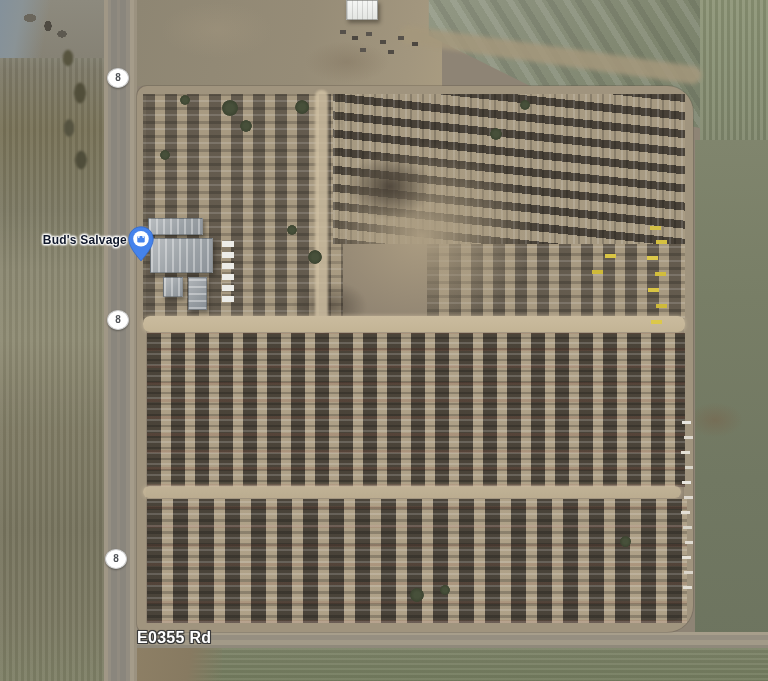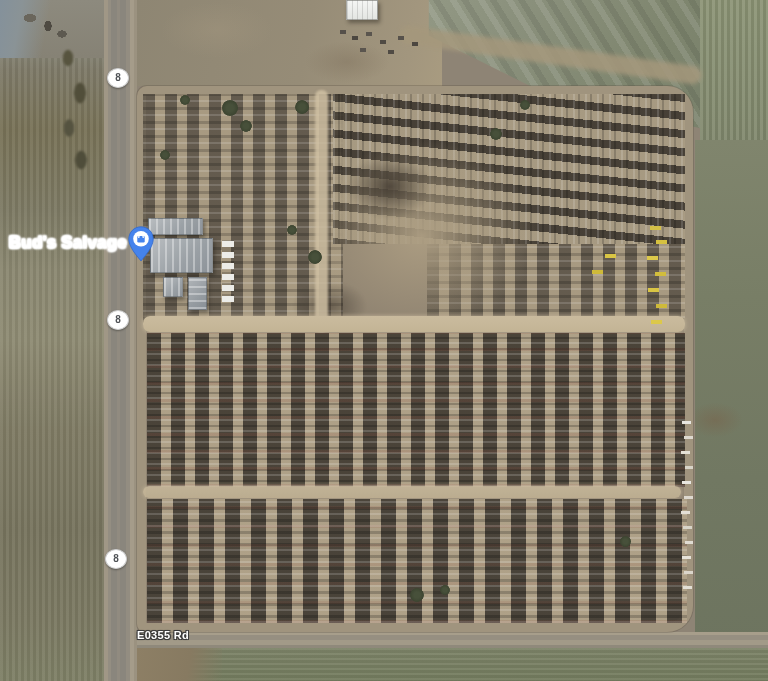--- a/index.html
+++ b/index.html
@@ -99,25 +99,25 @@
     box-shadow:6px 14px 0 #d6c140,-3px 30px 0 #dcc84a,5px 46px 0 #d2bd3c,-2px 62px 0 #d9c544,6px 78px 0 #cfba39,1px 94px 0 #dcc84a,-45px 28px 0 #d9c544,-58px 44px 0 #cfba39;}
   .white-cars{left:545px;top:335px;width:9px;height:3px;background:#e8e6e0;
     box-shadow:2px 15px 0 #ddd8ce,-1px 30px 0 #e4e0d6,3px 45px 0 #d8d4c8,0 60px 0 #e8e6e0,2px 75px 0 #ddd8ce,-1px 90px 0 #e4e0d6,1px 105px 0 #d8d4c8,3px 120px 0 #e0dcd2,0 135px 0 #e6e2d8,2px 150px 0 #dbd6cb,1px 165px 0 #e3dfd5;}
   .scatter{left:340px;top:30px;width:6px;height:4px;background:#55504a;
     box-shadow:12px 6px 0 #4c4740,26px 2px 0 #5a554e,40px 10px 0 #504b44,58px 6px 0 #57524b,72px 12px 0 #4c4740,20px 18px 0 #5a554e,48px 20px 0 #504b44;}
 
   
   .shield{width:22px;height:20px;background:#fff;border:1px solid #ccc;border-radius:50%;
     box-shadow:0 1px 2px rgba(0,0,0,.35);display:flex;align-items:center;justify-content:center;
     font-size:10px;font-weight:700;color:#4f5256;line-height:1;}
-  .poi-label{left:0;top:233px;width:127px;text-align:right;font-size:17px;font-weight:700;
-    color:#ffffff;letter-spacing:.2px;cursor:pointer;
+  .poi-label{left:0;top:233px;width:127px;text-align:right;font-size:12px;font-weight:700;
+    color:#0f172a;letter-spacing:.2px;cursor:pointer;
     text-shadow:0 0 2px #fff,0 0 2px #fff,0 0 3px #fff,1px 1px 2px #fff,-1px -1px 2px #fff,1px -1px 2px #fff,-1px 1px 2px #fff;}
   .pin{left:128px;top:226px;width:26px;height:36px;cursor:pointer;}
-  .road-label{left:137px;top:629px;font-size:11px;font-weight:700;color:#fff;letter-spacing:.3px;
+  .road-label{left:137px;top:629px;font-size:16px;font-weight:700;color:#fff;letter-spacing:.3px;
     text-shadow:-1px -1px 0 #3a3a3a,1px -1px 0 #3a3a3a,-1px 1px 0 #3a3a3a,1px 1px 0 #3a3a3a,0 0 2px #000;}
 </style>
 </head>
 <body>
 
 <div class="stage">
 
   <div style="left:0;top:0;width:768px;height:681px;">
     <div class="f-left"></div>
     <div class="farmstead"></div>

